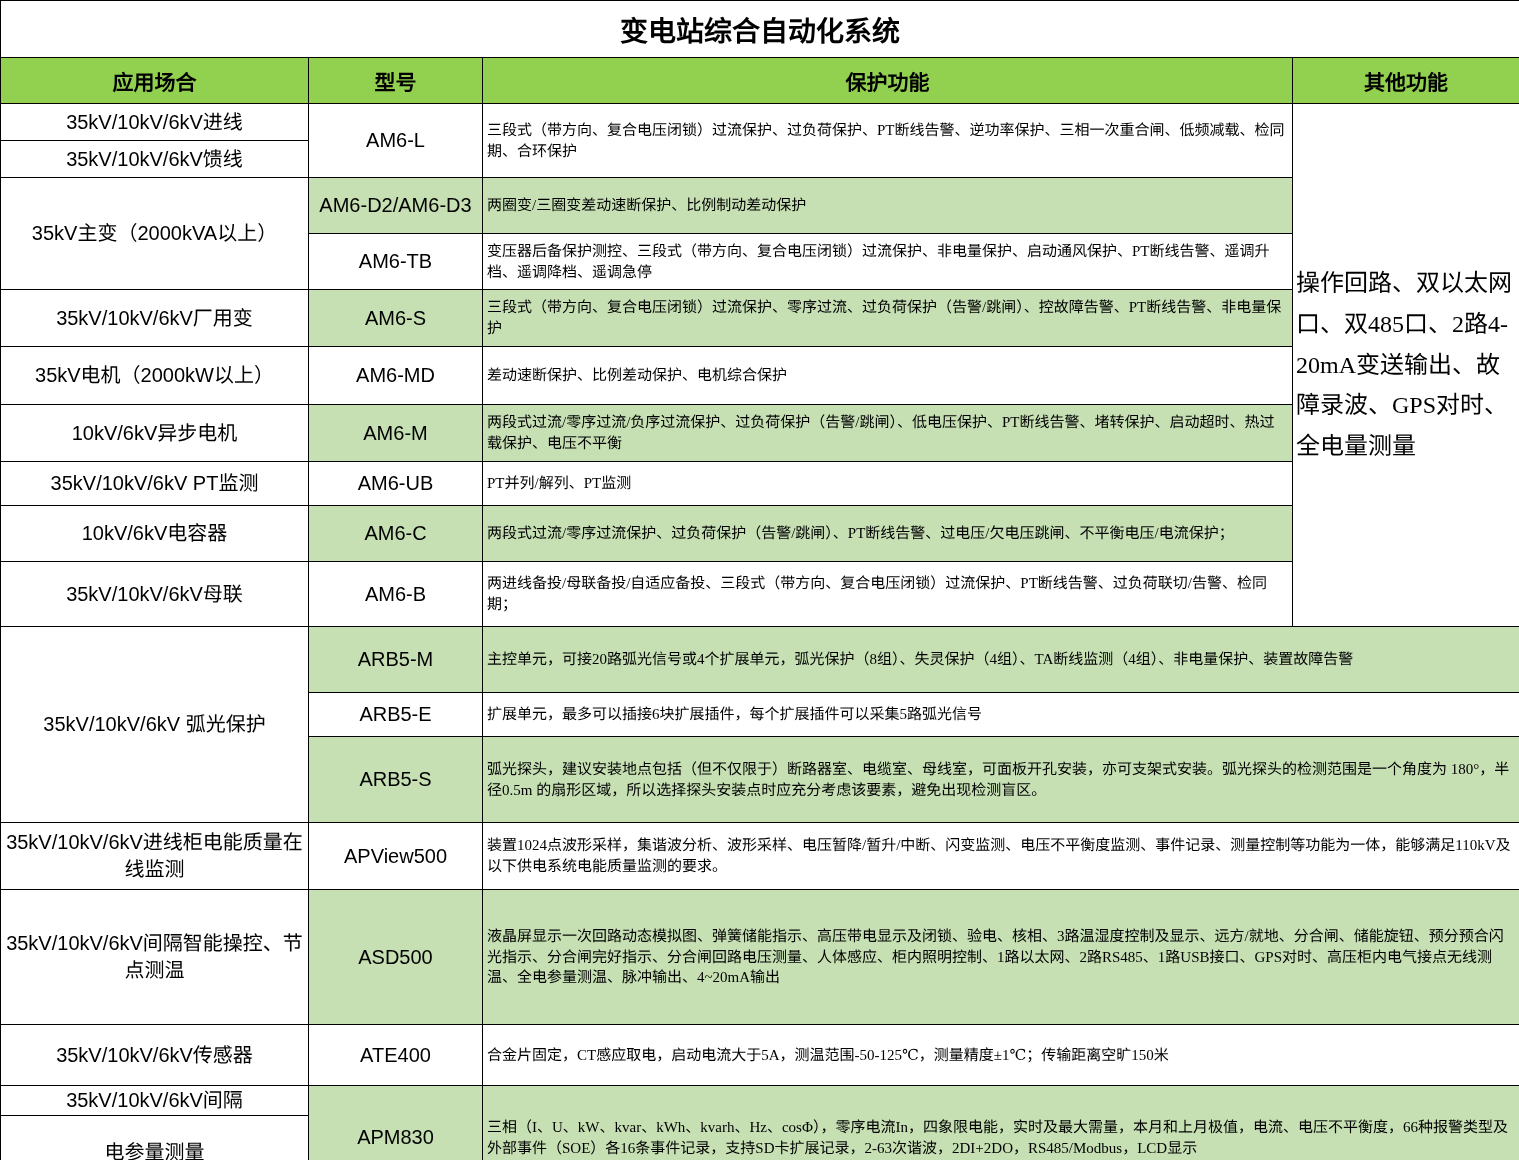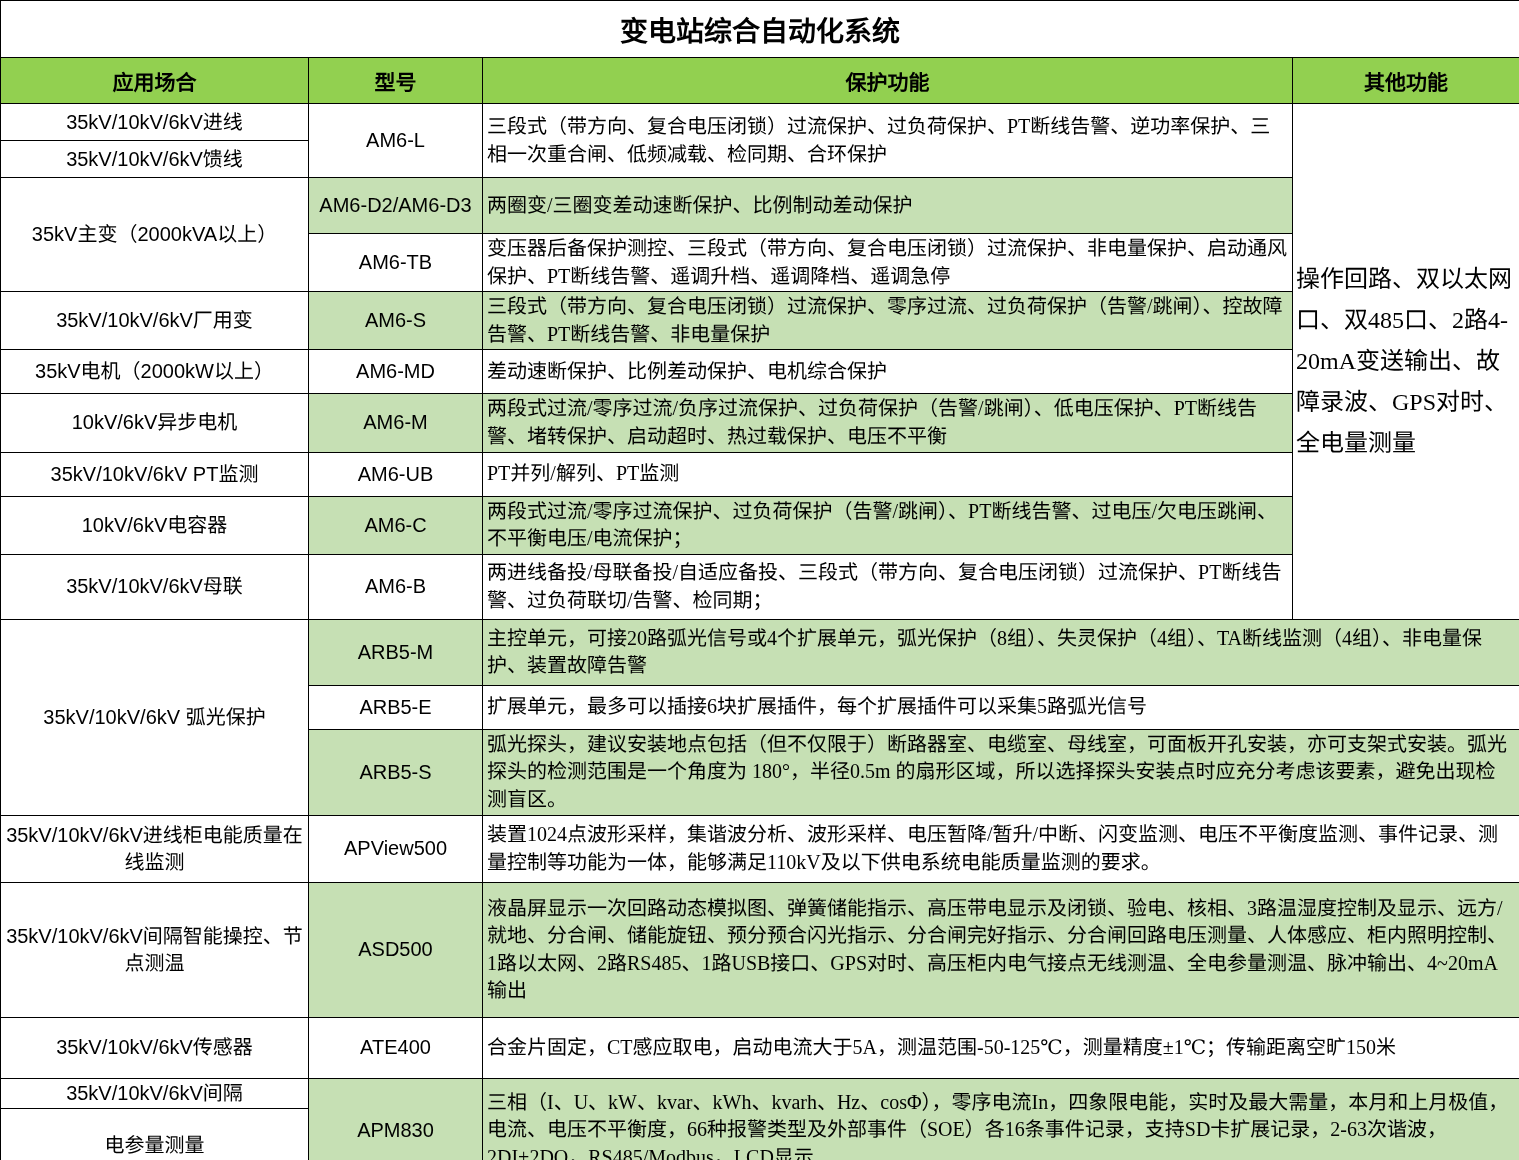--- a/index.html
+++ b/index.html
@@ -40,21 +40,21 @@
   td.app, td.model{
     font-family:"Liberation Sans","DejaVu Sans",sans-serif;
     font-size:20px;
     text-align:center;
     vertical-align:middle;
     padding:0 4px;
     line-height:1.35;
   }
   td.prot{
     font-family:"Liberation Serif","DejaVu Serif",serif;
-    font-size:20px;
+    font-size:15px;
     text-align:left;
     vertical-align:middle;
     padding:1px 4px;
     line-height:1.38;
   }
   td.other{
     font-family:"Liberation Serif","DejaVu Serif",serif;
     font-size:24px;
     text-align:left;
     vertical-align:middle;
@@ -105,21 +105,21 @@
     <td class="model">AM6-TB</td>
     <td class="prot">变压器后备保护测控、三段式（带方向、复合电压闭锁）过流保护、非电量保护、启动通风保护、PT断线告警、遥调升档、遥调降档、遥调急停</td>
   </tr>
 
   <tr style="height:57px">
     <td class="app">35kV/10kV/6kV厂用变</td>
     <td class="model g">AM6-S</td>
     <td class="prot g">三段式（带方向、复合电压闭锁）过流保护、零序过流、过负荷保护（告警/跳闸）、控故障告警、PT断线告警、非电量保护</td>
   </tr>
 
-  <tr style="height:44px">
+  <tr style="height:58px">
     <td class="app">35kV电机（2000kW以上）</td>
     <td class="model">AM6-MD</td>
     <td class="prot">差动速断保护、比例差动保护、电机综合保护</td>
   </tr>
 
   <tr style="height:57px">
     <td class="app">10kV/6kV异步电机</td>
     <td class="model g">AM6-M</td>
     <td class="prot g">两段式过流/零序过流/负序过流保护、过负荷保护（告警/跳闸）、低电压保护、PT断线告警、堵转保护、启动超时、热过载保护、电压不平衡</td>
   </tr>

